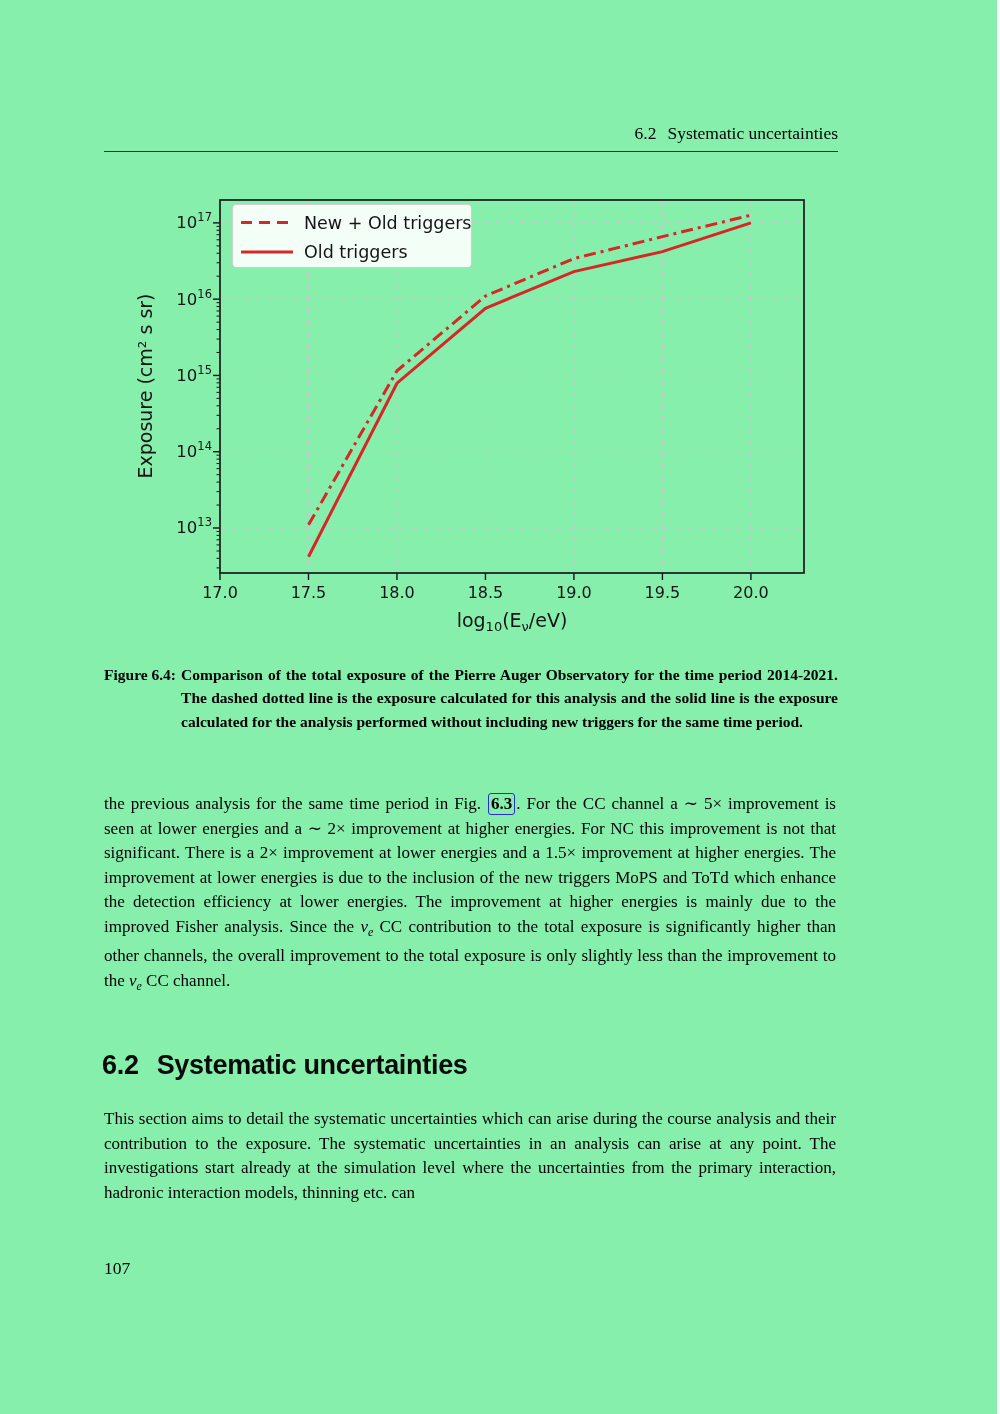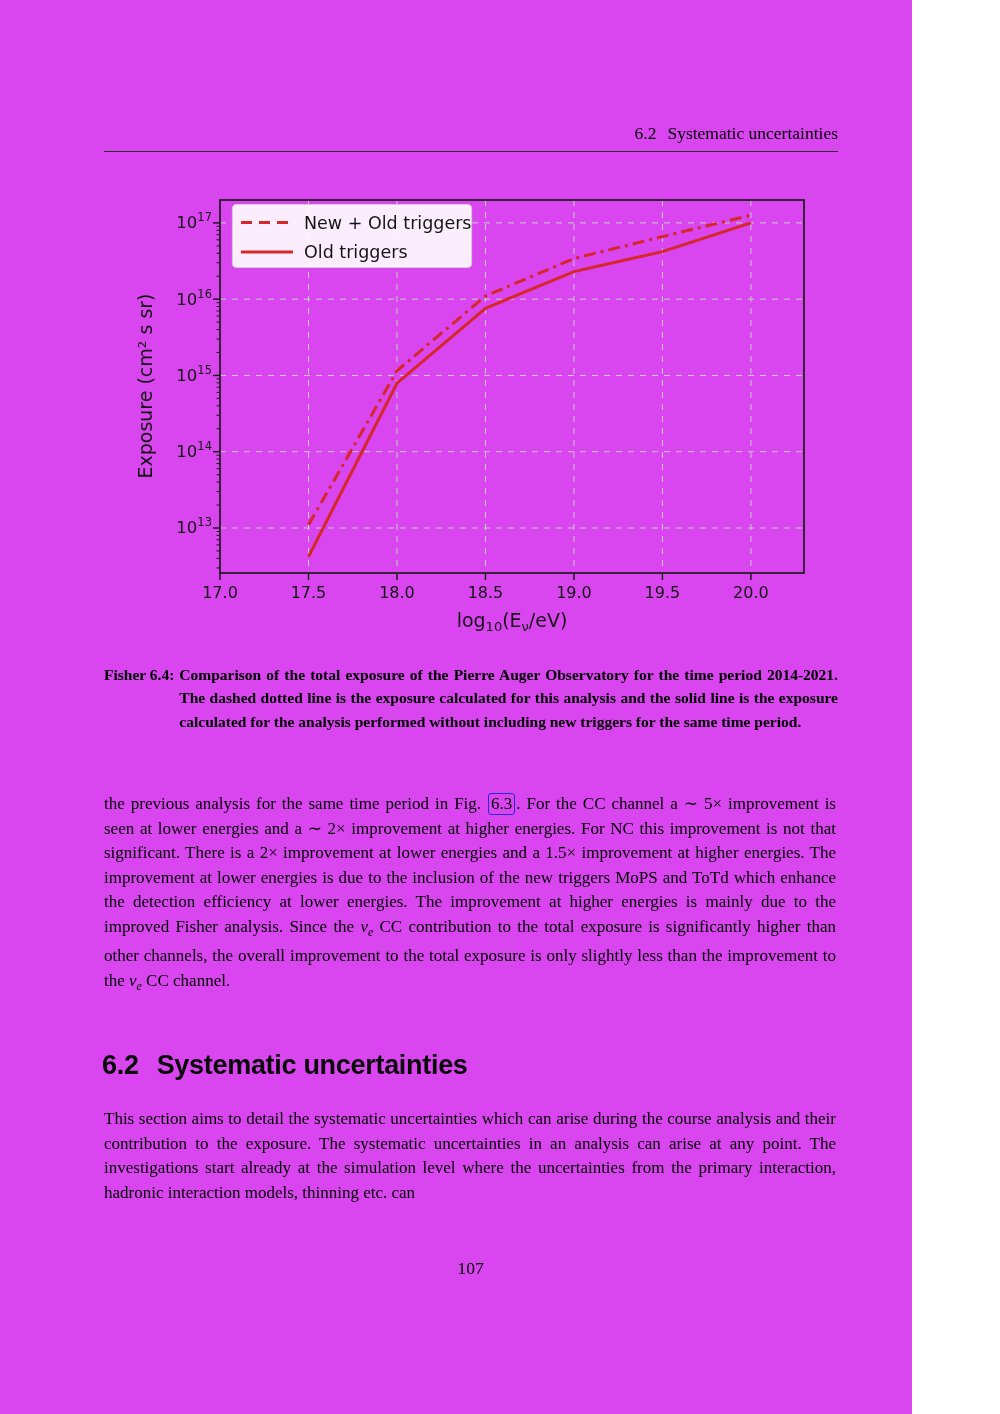--- a/index.html
+++ b/index.html
@@ -1,17 +1,17 @@
 <!DOCTYPE html>
 <html><head>
 <meta charset="utf-8">
 <style>
   html,body { margin:0; padding:0; background:#ffffff; }
   .page {
-    position:relative; width:912px; height:1414px; background:#d946ef;
+    position:relative; width:997px; height:1414px; background:#86efac;
     font-family:"Liberation Serif", serif; color:#000; overflow:hidden;
   }
   .running-header {
     position:absolute; top:123px; left:104px; width:734px;
     text-align:right; font-size:17.5px; white-space:nowrap;
   }
   .running-header .hnum { margin-right:11px; }
   .header-rule {
     position:absolute; top:151px; left:104px; width:734px; height:1.4px;
     background:#2b2b2b;
@@ -25,33 +25,33 @@
   .caption-label { font-weight:bold; white-space:nowrap; margin-right:5px; }
   .caption-text { flex:1; text-align:justify;font-weight:bold; }
   .para {
     position:absolute; left:104px; width:732px; text-align:justify;
     font-size:17px; line-height:24.6px;
   }
   #para1 { top:792px; }
   #para2 { top:1107px;font-family:Liberation Serif, serif; }
   .seg-ref {
     border:1.5px solid #2b2bd4; border-radius:3px; padding:0 2px 1px 2px;
-    margin:0 1px; cursor:pointer;
+    margin:0 1px; cursor:pointer;font-weight:bold;
   }
   .seg-nu { font-style:italic; }
   .seg-sube { font-style:italic; font-size:0.7em; vertical-align:-0.3em; }
   .section-heading {
     position:absolute; left:102px; top:1050px;
     font-family:"Liberation Sans", sans-serif; font-weight:bold;
     font-size:27px; letter-spacing:-0.3px; color:#0a0a0a; white-space:nowrap;
   }
   .section-heading .snum { margin-right:18px; }
   .page-number {
     position:absolute; top:1258px; left:104px; width:733px;
-    text-align:center; font-size:17.5px;
+    text-align:left; font-size:17.5px;
   }
 </style>
 </head>
 <body>
 
 <div class="page">
 
   <div class="running-header">
     <span class="hnum">6.2</span><span>Systematic uncertainties</span>
   </div>
@@ -148,21 +148,21 @@
         <line x1="141" x2="193" y1="57.5" y2="57.5" stroke="#d62728" stroke-width="3.2" stroke-dasharray="11 7"></line>
         <text x="204" y="63.5" font-size="17.5" class="cht">New + Old triggers</text>
         <line x1="141" x2="193" y1="87" y2="87" stroke="#d62728" stroke-width="3.2" stroke-dasharray="none"></line>
         <text x="204" y="93" font-size="17.5" class="cht">Old triggers</text>
       </g>
       <text x="412" y="462" text-anchor="middle" font-size="19" class="cht"><tspan dy="0" font-size="19">log</tspan><tspan dy="4" font-size="13">10</tspan><tspan dy="-4" font-size="19">(E</tspan><tspan dy="4" font-size="13">ν</tspan><tspan dy="-4" font-size="19">/eV)</tspan></text>
       <text x="52" y="221" text-anchor="middle" font-size="19" class="cht" transform="rotate(-90 52 221)">Exposure (cm² s sr)</text>
     </svg>
 
   <div class="caption">
-    <span class="caption-label">Fisher 6.4:</span>
+    <span class="caption-label">Figure 6.4:</span>
     <span class="caption-text">Comparison of the total exposure of the Pierre Auger Observatory for the time period 2014-2021. The dashed dotted line is the exposure calculated for this analysis and the solid line is the exposure calculated for the analysis performed without including new triggers for the same time period.</span>
   </div>
 
   <div class="para" id="para1"><span>the previous analysis for the same time period in Fig. </span><span class="seg-ref">6.3</span><span>. For the CC channel a ∼ 5× improvement is seen at lower energies and a ∼ 2× improvement at higher energies. For NC this improvement is not that significant. There is a 2× improvement at lower energies and a 1.5× improvement at higher energies. The improvement at lower energies is due to the inclusion of the new triggers MoPS and ToTd which enhance the detection efficiency at lower energies. The improvement at higher energies is mainly due to the improved Fisher analysis. Since the </span><span class="seg-nu">ν</span><span class="seg-sube">e</span><span> CC contribution to the total exposure is significantly higher than other channels, the overall improvement to the total exposure is only slightly less than the improvement to the </span><span class="seg-nu">ν</span><span class="seg-sube">e</span><span> CC channel.</span></div>
 
   <div class="section-heading">
     <span class="snum">6.2</span><span>Systematic uncertainties</span>
   </div>
 
   <div class="para" id="para2">This section aims to detail the systematic uncertainties which can arise during the course analysis and their contribution to the exposure. The systematic uncertainties in an analysis can arise at any point. The investigations start already at the simulation level where the uncertainties from the primary interaction, hadronic interaction models, thinning etc. can</div>

